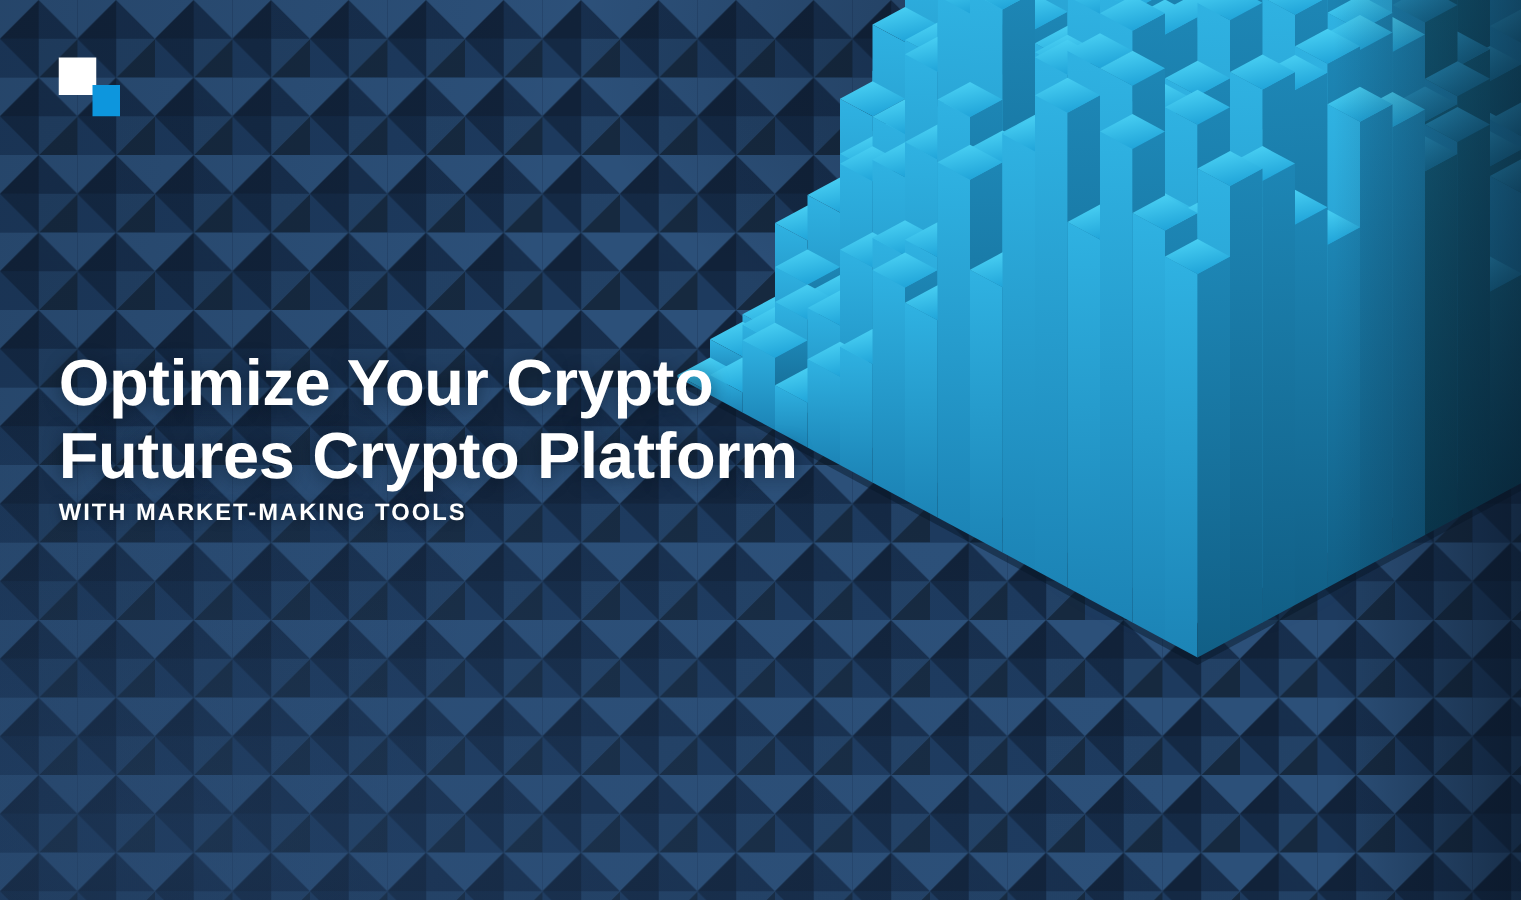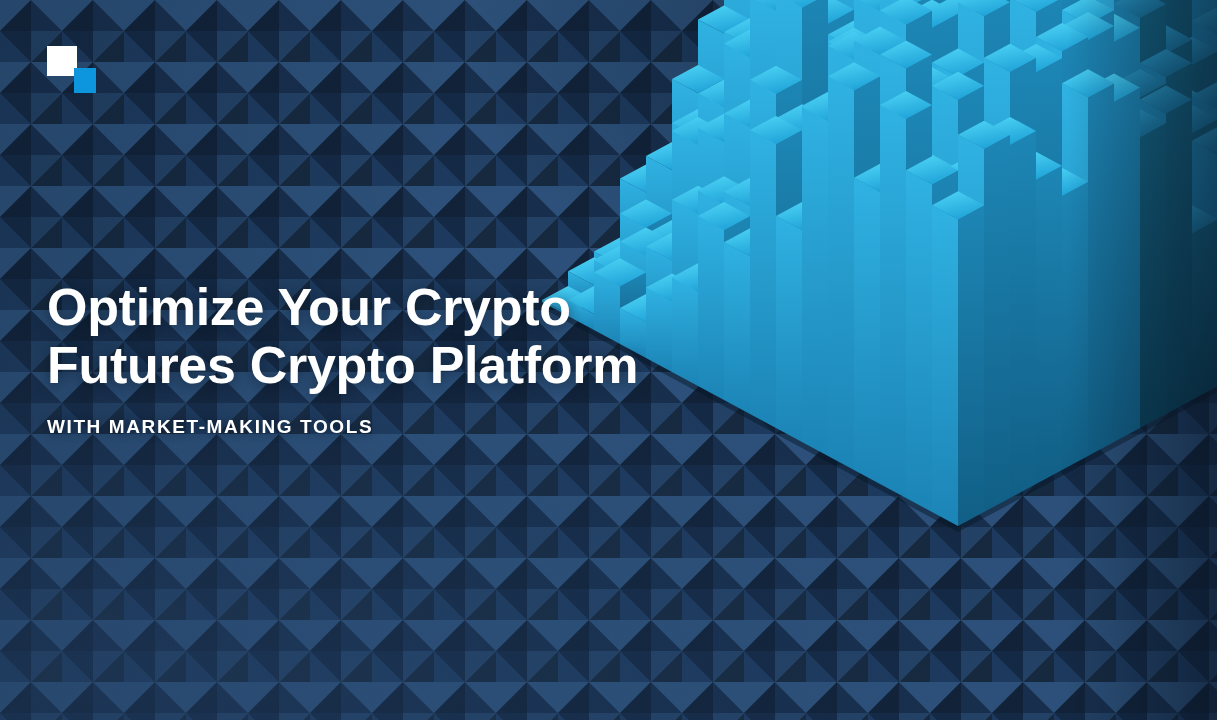--- a/index.html
+++ b/index.html
@@ -83,21 +83,21 @@
   .headline{
     color:#ffffff;
     font-size:52px;
     font-weight:700;
     line-height:58px;
     letter-spacing:-0.3px;
     text-shadow:0 2px 14px rgba(6,16,30,.55);
     white-space:nowrap;
   }
   .subhead{
-    margin-top:22px;
+    margin-top:6px;
     color:#ffffff;
     font-size:19px;
     font-weight:600;
     letter-spacing:1.6px;
     text-transform:uppercase;
     text-shadow:0 1px 8px rgba(6,16,30,.55);
   }
 </style>
 </head>
 <body>

